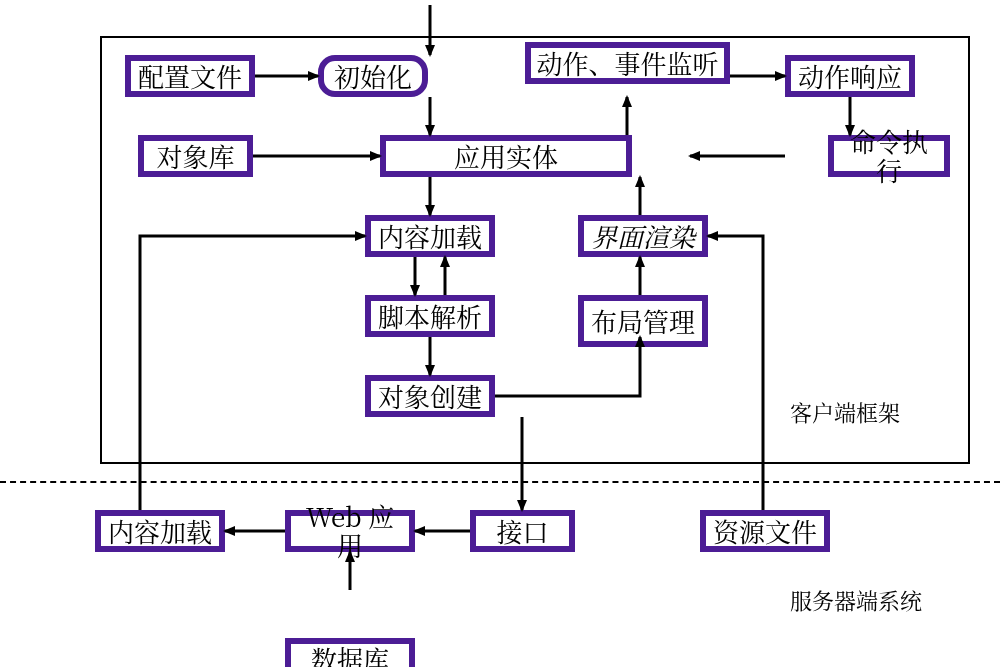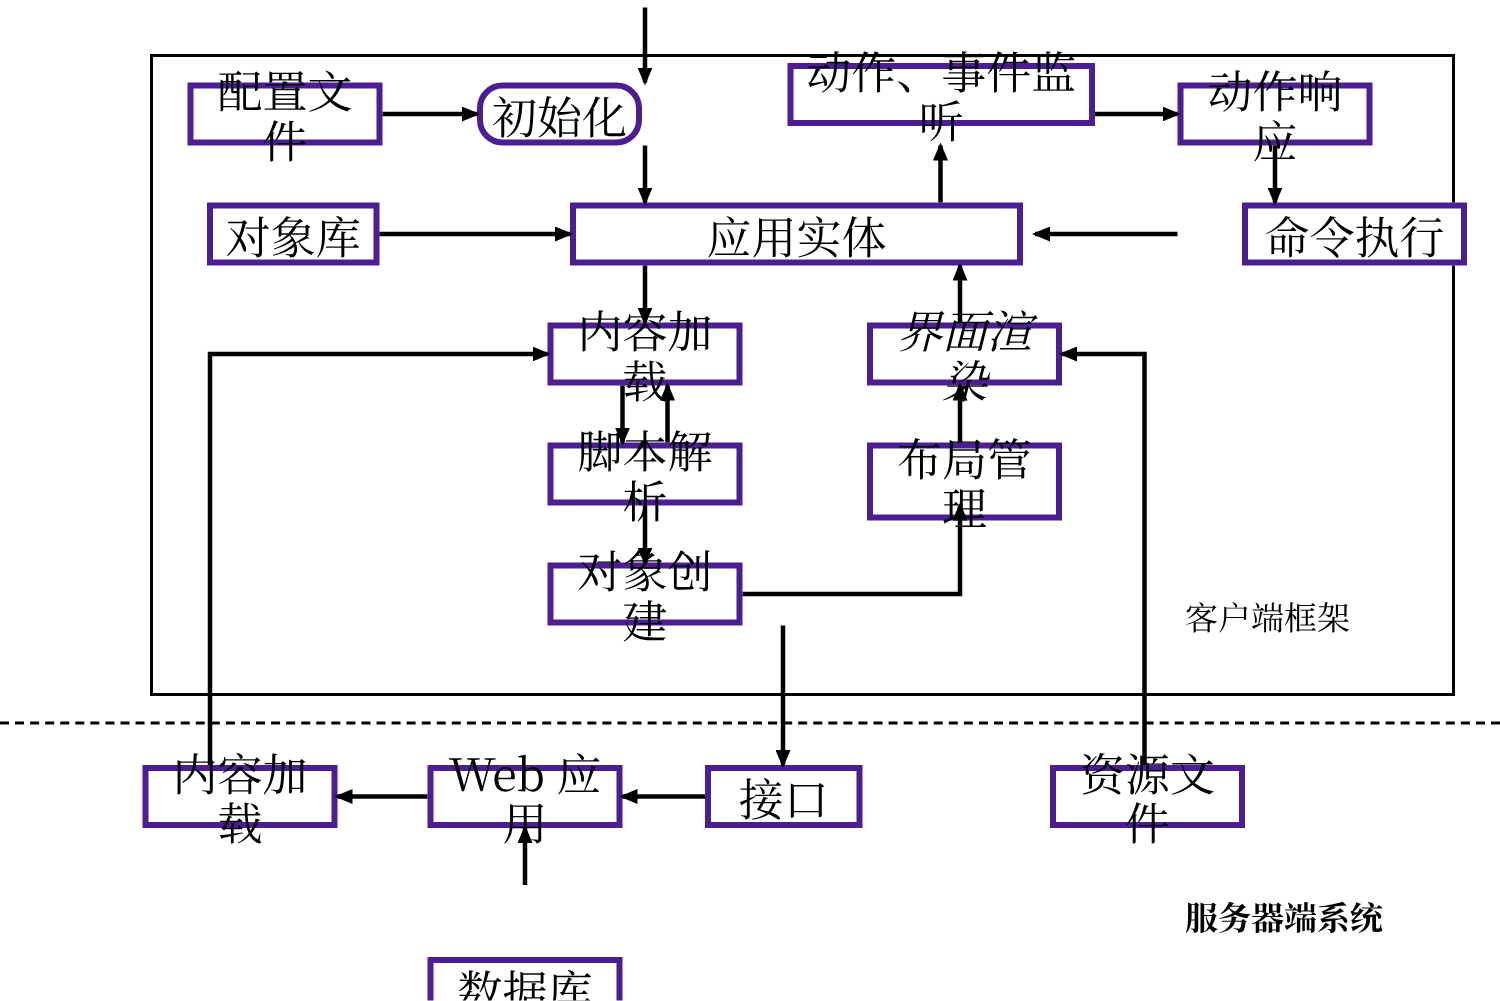--- a/index.html
+++ b/index.html
@@ -13,27 +13,27 @@
     width: 1000px;
     height: 667px;
   }
   .frame {
     position: absolute;
     border: 2px solid #000;
     box-sizing: border-box;
   }
   .box {
     position: absolute;
-    border: 4px solid #4c1d95;
+    border: 6px solid #4c1d95;
     box-sizing: border-box;
     background: #fff;
     display: flex;
     align-items: center;
     justify-content: center;
-    font-size: 30px;
+    font-size: 26px;
     line-height: 1.1;
     text-align: center;
     padding: 2px 4px;
   }
   .label {
     position: absolute;
     font-size: 22px;
     line-height: 1.1;
     white-space: nowrap;
   }
@@ -63,23 +63,23 @@
   <div class="box" style="left:125px; top:55px; width:130px; height:42px;">配置文件</div>
 
   <div class="box" style="left:318px; top:55px; width:110px; height:42px;border-radius:17px;">初始化</div>
 
   <div class="box" style="left:525px; top:42px; width:205px; height:42px;">动作、事件监听</div>
 
   <div class="box" style="left:785px; top:55px; width:130px; height:42px;">动作响应</div>
 
   <div class="box" style="left:138px; top:135px; width:115px; height:42px;">对象库</div>
 
-  <div class="box" style="left:380px; top:135px; width:302px; height:42px;">应用实体</div>
+  <div class="box" style="left:380px; top:135px; width:252px; height:42px;">应用实体</div>
 
-  <div class="box" style="left:828px; top:135px; width:150px; height:42px;">命令执行</div>
+  <div class="box" style="left:828px; top:135px; width:122px; height:42px;">命令执行</div>
 
   <div class="box" style="left:365px; top:215px; width:130px; height:42px;text-align:center;">内容加载</div>
 
   <div class="box" style="left:578px; top:215px; width:130px; height:42px;font-style:italic;">界面渲染</div>
 
   <div class="box" style="left:365px; top:295px; width:130px; height:42px;">脚本解析</div>
 
   <div class="box" style="left:578px; top:295px; width:130px; height:52px;">布局管理</div>
 
   <div class="box" style="left:365px; top:375px; width:130px; height:42px;">对象创建</div>
@@ -89,21 +89,21 @@
   <div class="box" style="left:95px; top:510px; width:130px; height:42px;">内容加载</div>
 
   <div class="box" style="left:285px; top:510px; width:130px; height:42px;">Web 应用</div>
 
   <div class="box" style="left:470px; top:510px; width:105px; height:42px;">接口</div>
 
   <div class="box" style="left:700px; top:510px; width:130px; height:42px;">资源文件</div>
 
   <div class="box" style="left:285px; top:590px; width:130px; height:42px;margin-top:48px;">数据库</div>
 
-  <div class="label" style="left:790px; top:600px;font-weight:bold;">服务器端系统</div>
+  <div class="label" style="left:790px; top:588px;">服务器端系统</div>
 
   <svg class="arrows" viewBox="0 0 1000 667">
     <defs>
       <marker id="ah" markerWidth="12" markerHeight="10" refX="10" refY="5" orient="auto" markerUnits="userSpaceOnUse">
         <path d="M0,0 L12,5 L0,10 Z" fill="#000"></path>
       </marker>
     </defs>
     <g stroke="#000" stroke-width="3" fill="none" marker-end="url(#ah)">
 
       <path d="M430,5 L430,55"></path>

